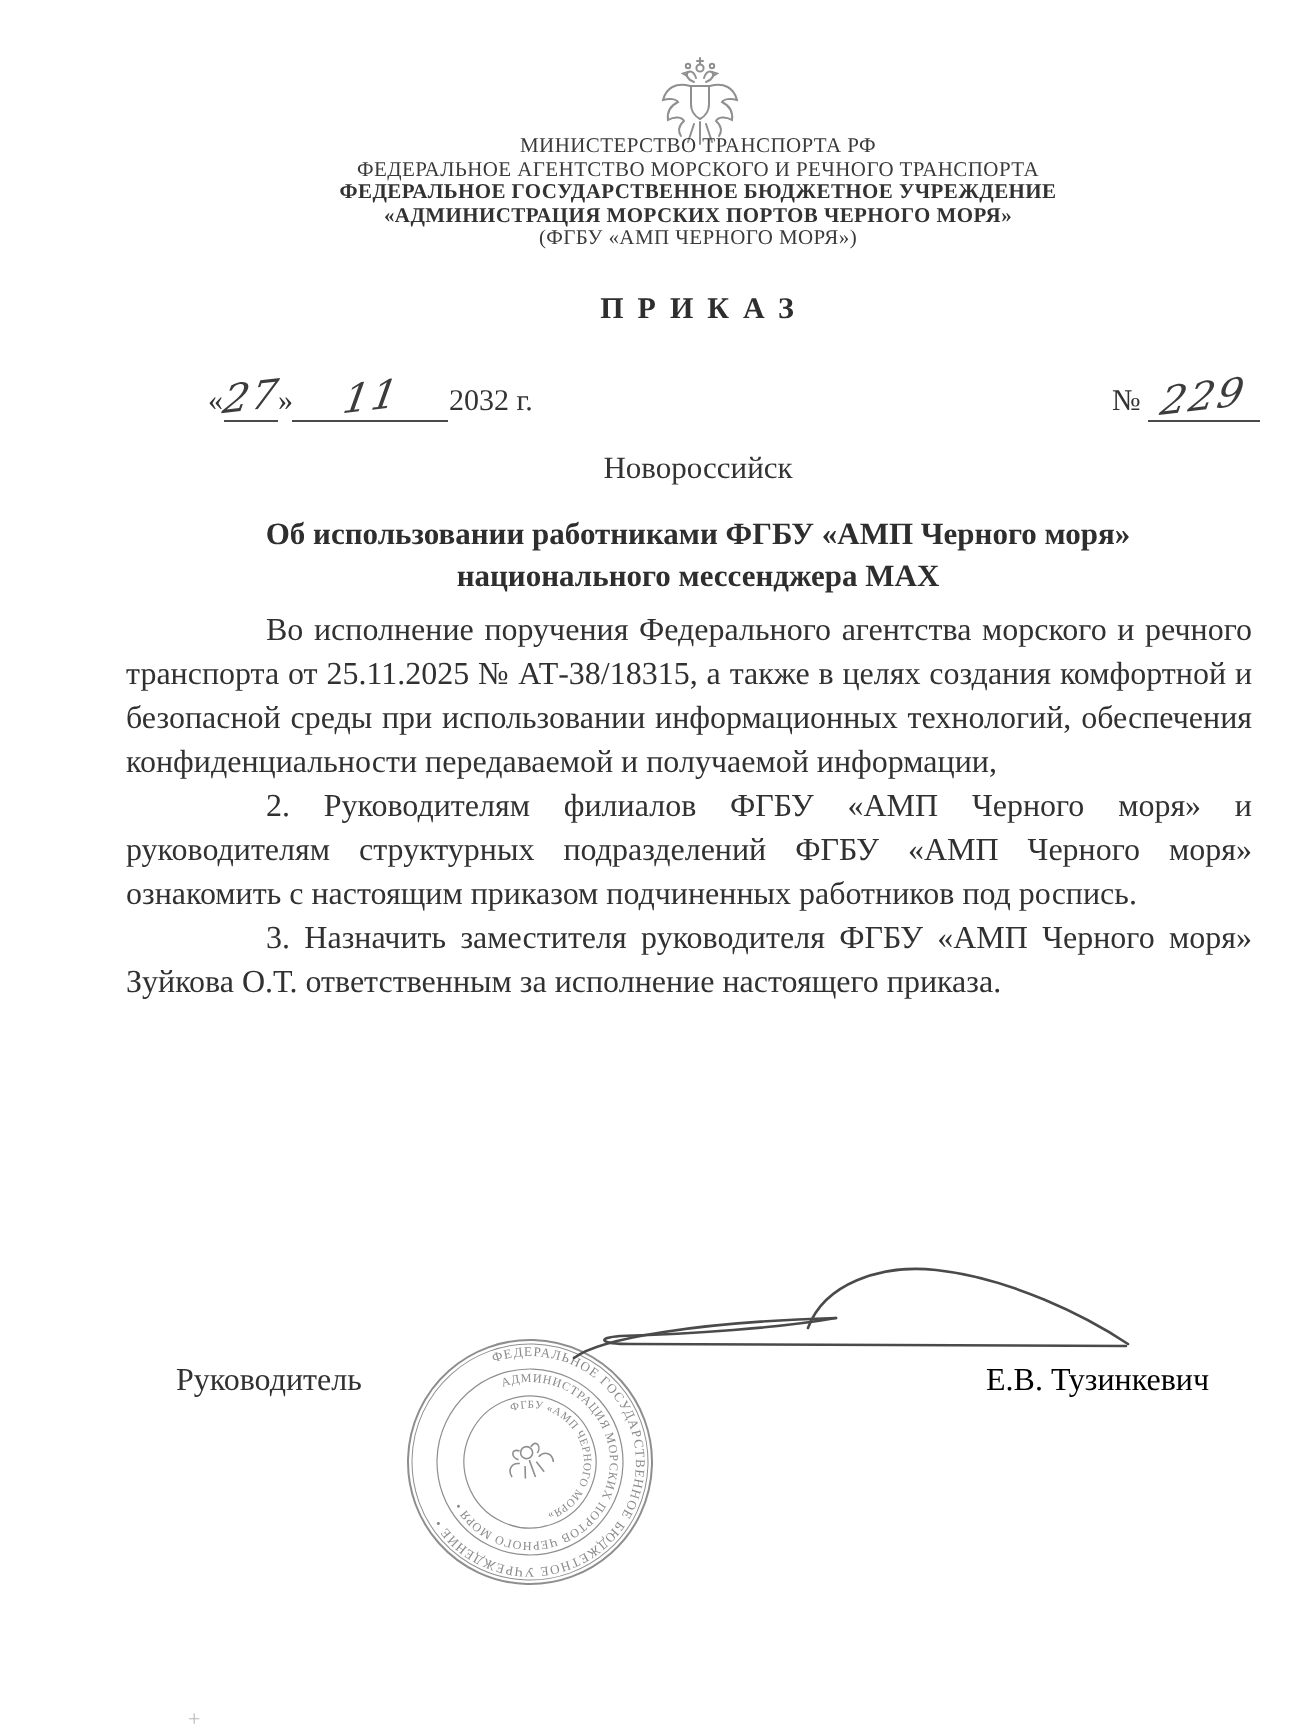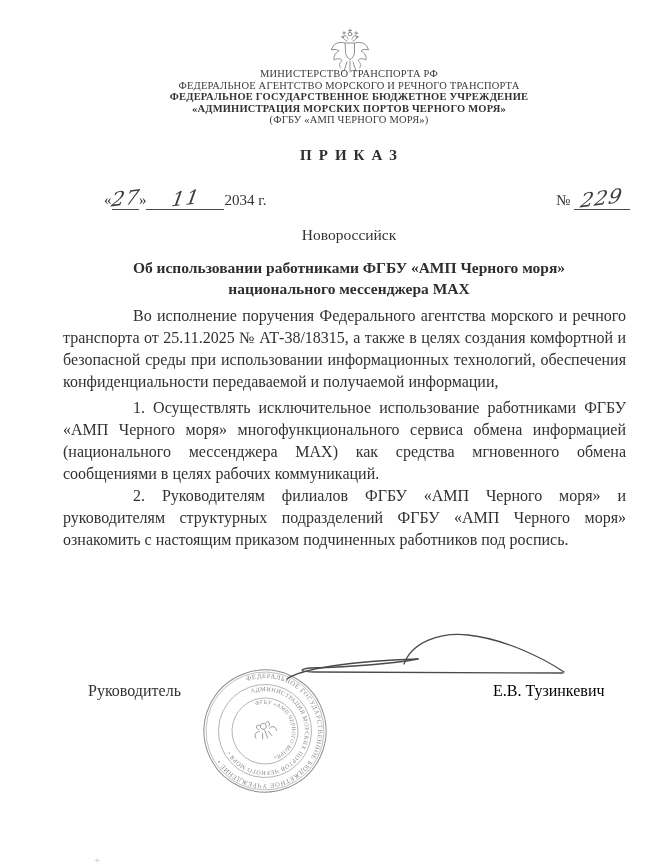--- a/index.html
+++ b/index.html
@@ -89,35 +89,35 @@
   <div class="org-header">
     <div>МИНИСТЕРСТВО ТРАНСПОРТА РФ</div>
     <div>ФЕДЕРАЛЬНОЕ АГЕНТСТВО МОРСКОГО И РЕЧНОГО ТРАНСПОРТА</div>
     <div class="b">ФЕДЕРАЛЬНОЕ ГОСУДАРСТВЕННОЕ БЮДЖЕТНОЕ УЧРЕЖДЕНИЕ</div>
     <div class="b">«АДМИНИСТРАЦИЯ МОРСКИХ ПОРТОВ ЧЕРНОГО МОРЯ»</div>
     <div>(ФГБУ «АМП ЧЕРНОГО МОРЯ»)</div>
   </div>
 
   <div class="doc-type">ПРИКАЗ</div>
 
-  <div class="date-row"><span>«</span><span class="u day-u"><span class="hand">27</span></span><span>»</span><span class="u month-u"><span class="hand">11</span></span><span>2034 г.</span></div>
+  <div class="date-row"><span>«</span><span class="u day-u"><span class="hand">27</span></span><span>»</span><span class="u month-u"><span class="hand">11</span></span><span>2032 г.</span></div>
 
   <div class="num-row"><span>№</span> <span class="u num-u"><span class="hand">229</span></span></div>
 
   <div class="city">Новороссийск</div>
 
   <div class="subject">
     <div>Об использовании работниками ФГБУ «АМП Черного моря»</div>
     <div>национального мессенджера МАХ</div>
   </div>
 
   <div class="body">
     <p>Во исполнение поручения Федерального агентства морского и речного транспорта от 25.11.2025 № АТ-38/18315, а также в целях создания комфортной и безопасной среды при использовании информационных технологий, обеспечения конфиденциальности передаваемой и получаемой информации,</p>
-    <p class="item1">1. Осуществлять исключительное использование работниками ФГБУ «АМП Черного моря» многофункционального сервиса обмена информацией (национального мессенджера МАХ) как средства мгновенного обмена сообщениями в целях рабочих коммуникаций.</p>
     <p>2. Руководителям филиалов ФГБУ «АМП Черного моря» и руководителям структурных подразделений ФГБУ «АМП Черного моря» ознакомить с настоящим приказом подчиненных работников под роспись.</p>
+    <p>3. Назначить заместителя руководителя ФГБУ «АМП Черного моря» Зуйкова О.Т. ответственным за исполнение настоящего приказа.</p>
   </div>
 
   <div class="sig-position">Руководитель</div>
   <div class="sig-name">Е.В. Тузинкевич</div>
 
   <div class="stamp">
     <svg viewBox="0 0 138 138">
       <defs>
         <path id="ringA" d="M69 16 A53 53 0 1 1 68.9 16"></path>
         <path id="ringB" d="M69 29 A40 40 0 1 1 68.9 29"></path>

